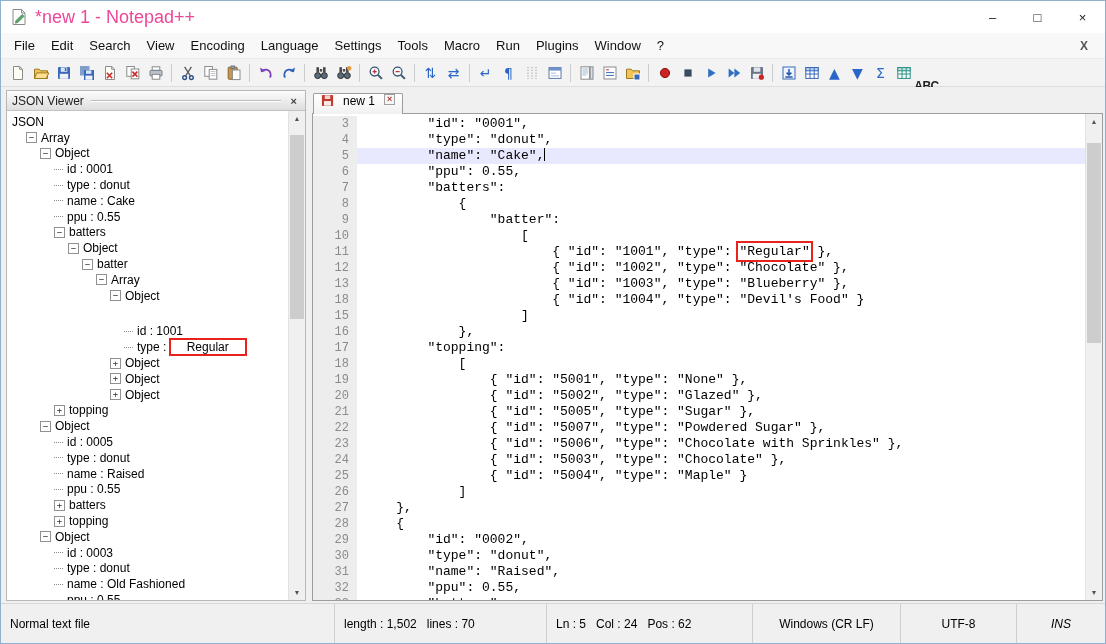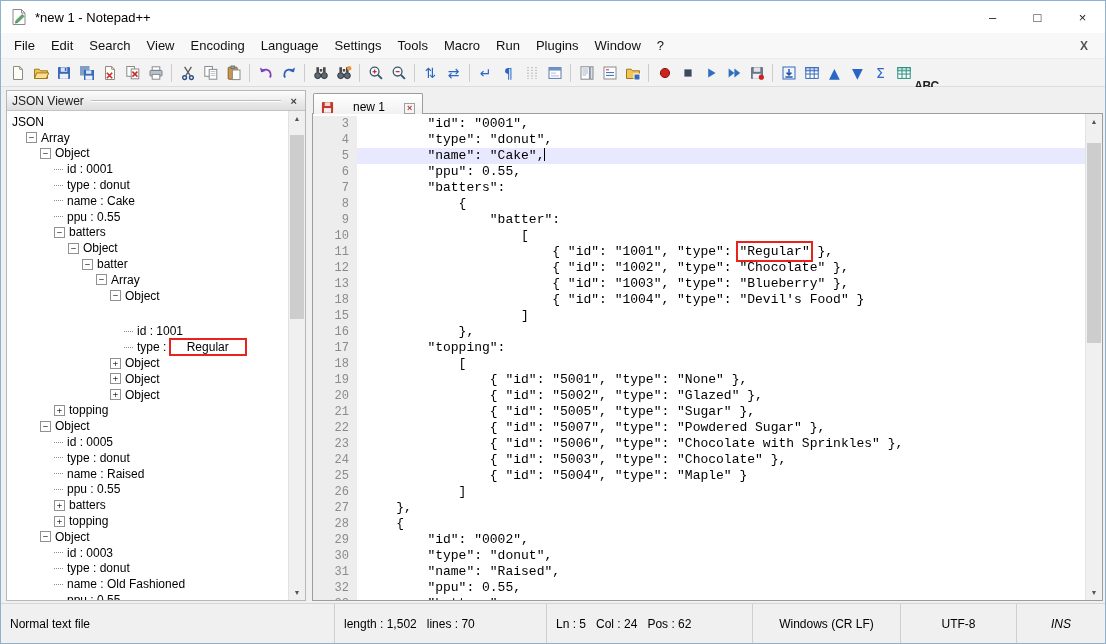--- a/index.html
+++ b/index.html
@@ -4,21 +4,21 @@
 <style>
   * { box-sizing: border-box; margin: 0; padding: 0; }
   html,body { background:#dfe9f2; font-family:"Liberation Sans","DejaVu Sans",sans-serif; }
   .window{
     width:1106px; height:644px; border:1px solid #8fb0cf; background:#f0f0f0;
     display:flex; flex-direction:column; overflow:hidden;
   }
   
   .titlebar{ height:32px; background:#ffffff; display:flex; align-items:center; padding-left:9px; flex:none; }
   .app-icon{ width:18px; height:18px; margin-right:7px; flex:none; }
-  .title-text{ font-size:13px; color:#000000; }
+  .title-text{ font-size:18px; color:#ec4899; }
   .win-controls{ margin-left:auto; display:flex; height:100%; }
   .win-btn{ width:45px; height:100%; display:flex; align-items:center; justify-content:center; font-size:13px; color:#222; cursor:default; }
   
   .menubar{ height:26px; background:#f8f8f8; display:flex; align-items:center; padding:0 5px; font-size:13px; flex:none; border-bottom:1px solid #ececec;}
   .menu-items{ display:flex; }
   .menu-item{ padding:3px 8px; color:#111; }
   .menu-close-x{ margin-left:auto; padding:0 12px; color:#555; font-weight:bold; font-size:12px; }
   
   .toolbar{ height:28px; background:#f3f3f3; border-bottom:1px solid #dddddd; display:flex; align-items:center; padding:0 5px; flex:none; }
   .tb-btn{ width:23px; height:23px; display:flex; align-items:center; justify-content:center; flex:none; }
@@ -47,21 +47,21 @@
   .sb-btn.down{ position:absolute; bottom:0; left:0; right:0; }
   .sb-track{ position:absolute; top:15px; bottom:15px; left:0; right:0; }
   .sb-thumb{ position:absolute; left:1px; right:1px; background:#cdcdcd; }
   .thumb-editor{ top:3%; height:44%; }
   .thumb-tree{ top:2%; height:40%; }
   
   .splitter{ width:6px; flex:none; }
   
   .editor-area{ flex:1; min-width:0; display:flex; flex-direction:column; }
   .tabbar{ height:23px; flex:none; display:flex; align-items:flex-end; padding-left:1px; }
-  .tab{ height:21px; display:flex; align-items:flex-end; gap:19px; padding:0 7px; font-size:12px;
+  .tab{ height:21px; display:flex; align-items:flex-start; gap:9px; padding:0 7px; font-size:12px;
         background:linear-gradient(#ffffff,#f1f1f1); border:1px solid #9d9d9d; border-bottom:none;
         border-radius:2px 2px 0 0; position:relative; z-index:2; margin-bottom:-1px; }
   .tab-floppy{ width:13px; height:13px; flex:none; }
   .tab-x{ font-size:9px; font-weight:bold; color:#b03a2e; border:1px solid #a0a0a0; width:11px; height:11px;
           line-height:9px; text-align:center; background:#f6f6f6; }
   .editor{ flex:1; min-height:0; display:flex; background:#ffffff; border:1px solid #9d9d9d; position:relative; z-index:1; }
   .lines{ flex:1; min-width:0; overflow:hidden; padding-top:2px;
           font-family:"Liberation Mono","DejaVu Sans Mono",monospace; font-size:13px; line-height:16px; }
   .ed-line{ display:flex; height:16px; }
   .gutter{ width:44px; flex:none; background:#ededed; color:#8b8b8b; text-align:right; padding-right:8px; font-size:12px; }

